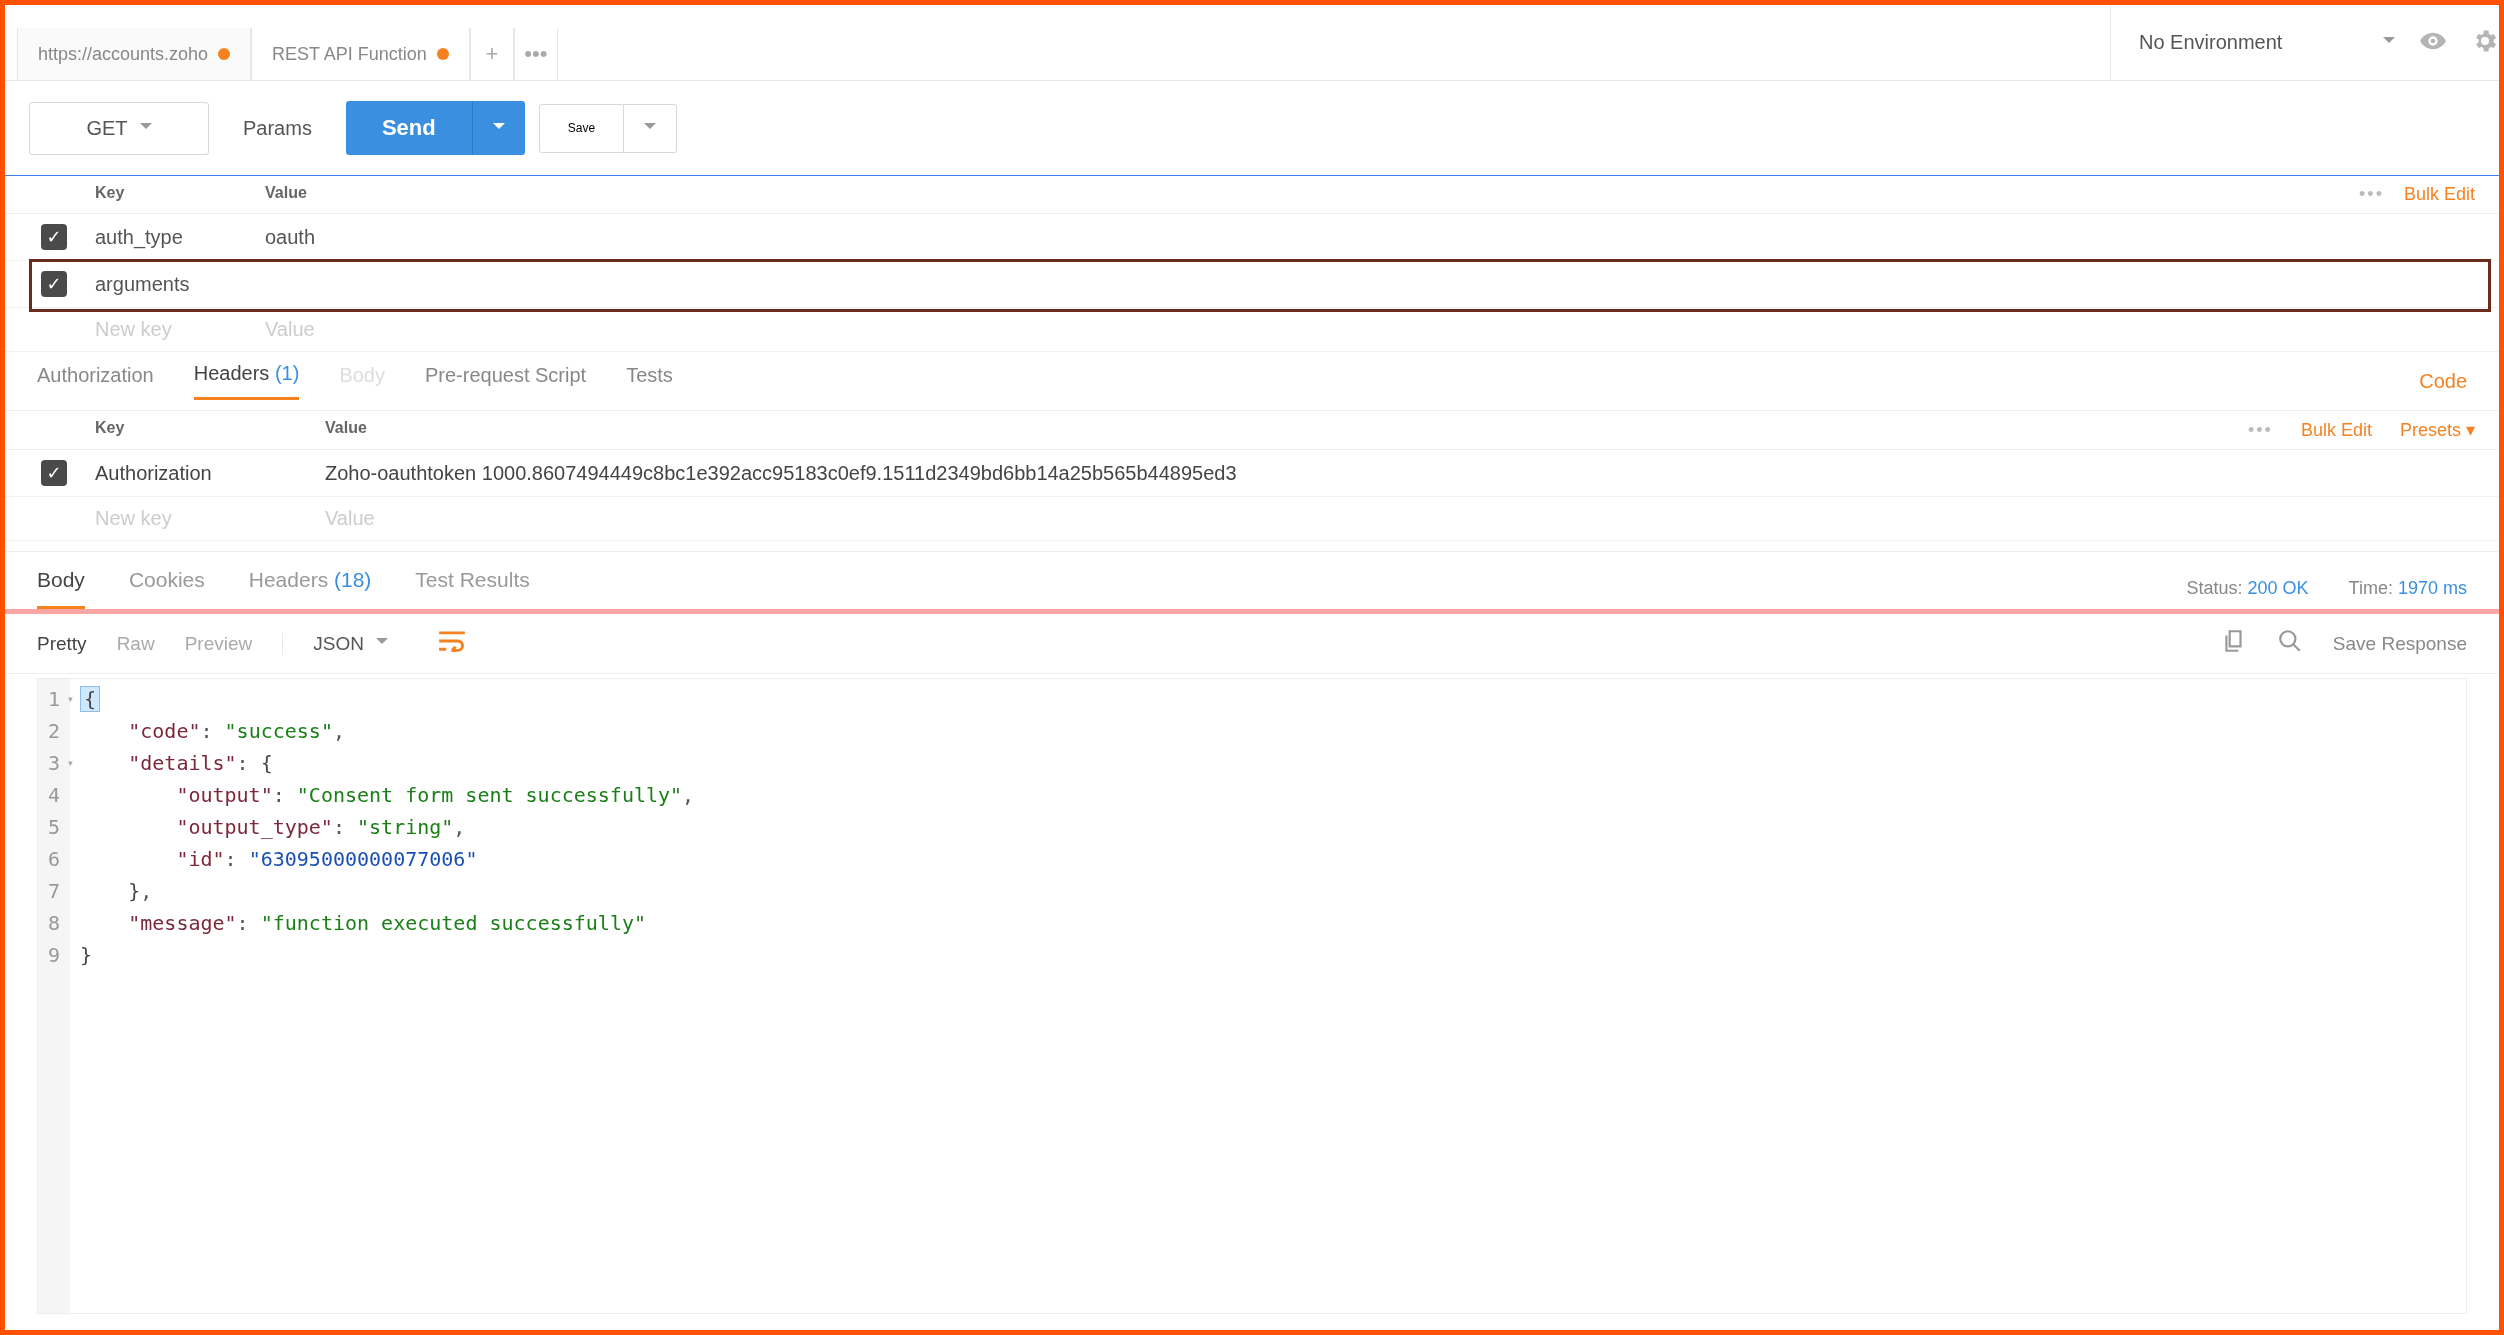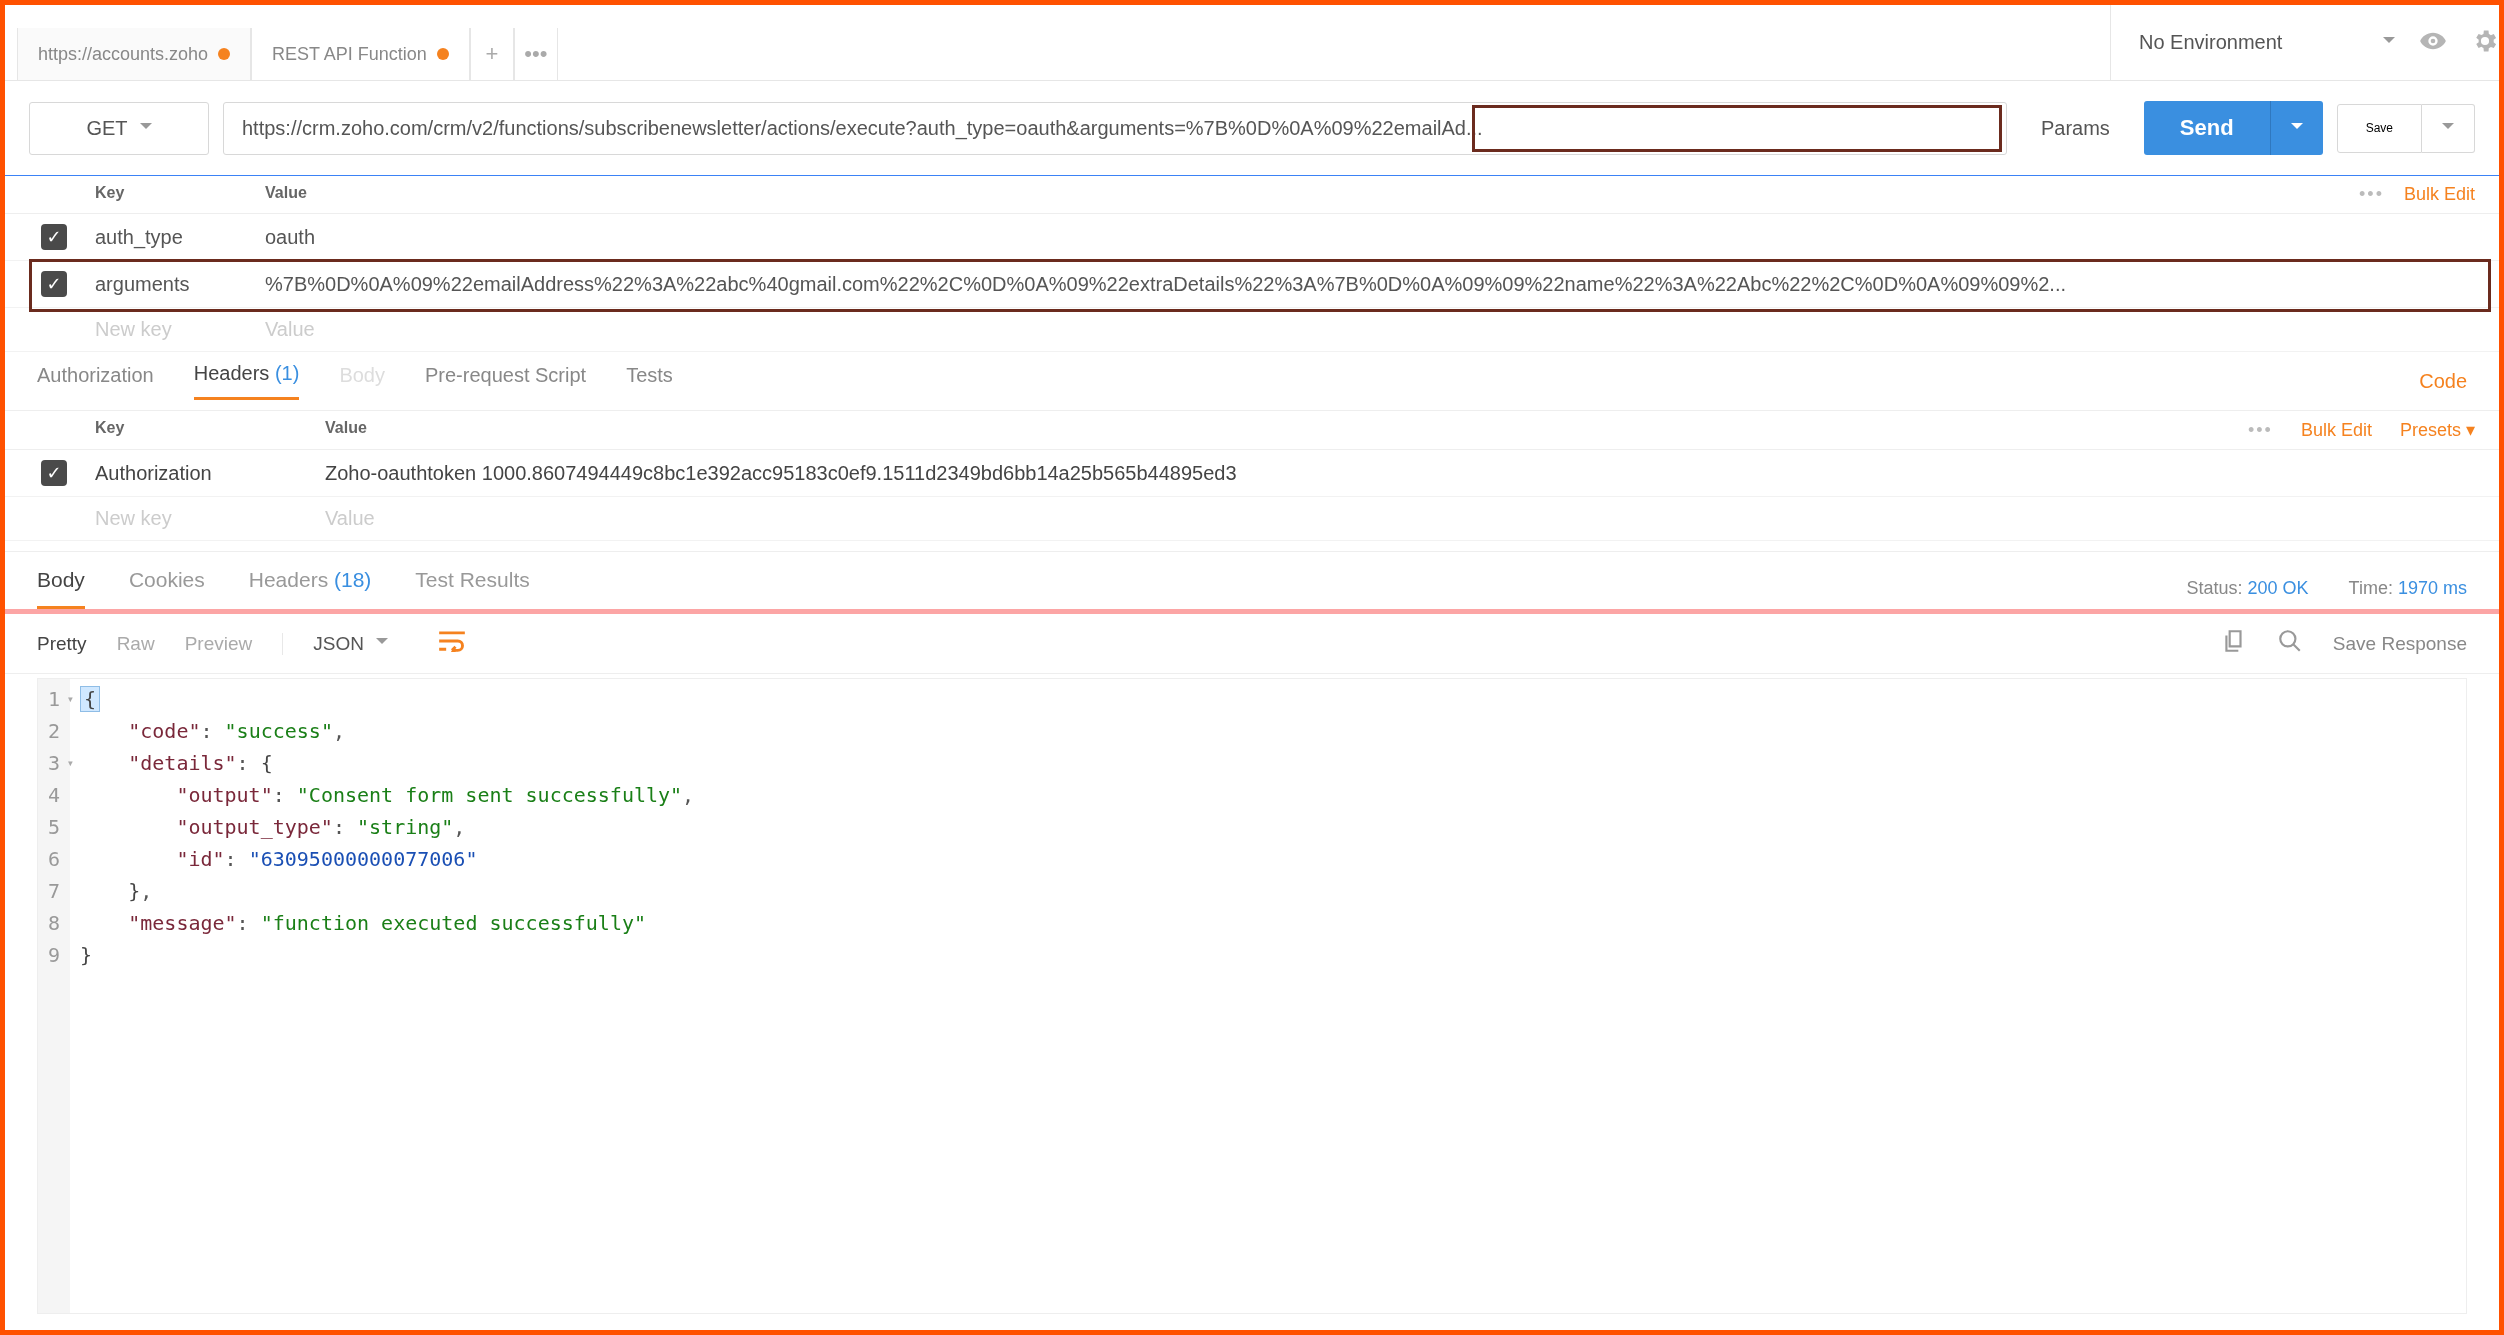--- a/index.html
+++ b/index.html
@@ -142,24 +142,20 @@
           </svg>
       </span>
     </div>
   </div>
 
   <div class="req-row">
     <div class="method-box">
       <span>GET</span>
       <span class="chev-down"></span>
     </div>
-    <div class="url-box">
-      <span>https://crm.zoho.com/crm/v2/functions/subscribenewsletter/actions/execute?auth_type=oauth&amp;arguments=%7B%0D%0A%09%22emailAd...</span>
-      <div class="url-highlight"></div>
-    </div>
     <span class="params-link">Params</span>
     <div class="send-group">
       <button class="btn-send">Send</button>
       <button class="btn-send-dd"><span class="chev-down" style="filter:brightness(3);"></span></button>
     </div>
     <div class="save-group">
       <button class="btn-save">Save</button>
       <button class="btn-save-dd"><span class="chev-down"></span></button>
     </div>
   </div>
@@ -174,21 +170,20 @@
   </div>
   <div class="kv-row">
     <div class="chk"><span class="checkbox">✓</span></div>
     <div class="k">auth_type</div>
     <div class="v">oauth</div>
   </div>
   <div class="row-highlight-wrap">
     <div class="kv-row">
       <div class="chk"><span class="checkbox">✓</span></div>
       <div class="k">arguments</div>
-      <div class="v">%7B%0D%0A%09%22emailAddress%22%3A%22abc%40gmail.com%22%2C%0D%0A%09%22extraDetails%22%3A%7B%0D%0A%09%09%22name%22%3A%22Abc%22%2C%0D%0A%09%09%2...</div>
     </div>
     <div class="row-highlight"></div>
   </div>
   <div class="kv-row placeholder">
     <div class="chk"></div>
     <div class="k">New key</div>
     <div class="v">Value</div>
   </div>
 
   <div class="req-tabs">

